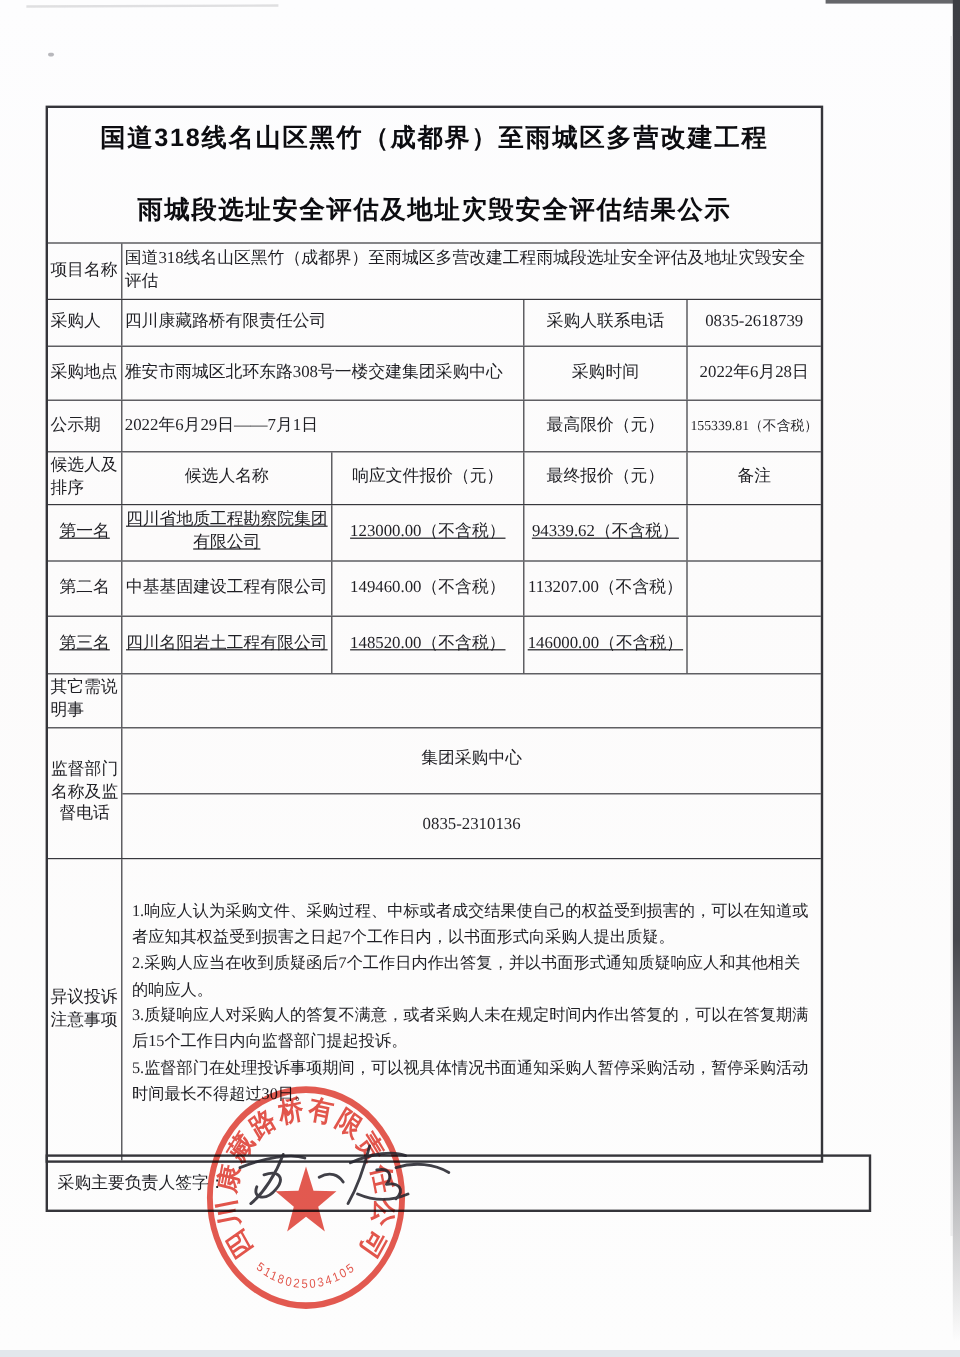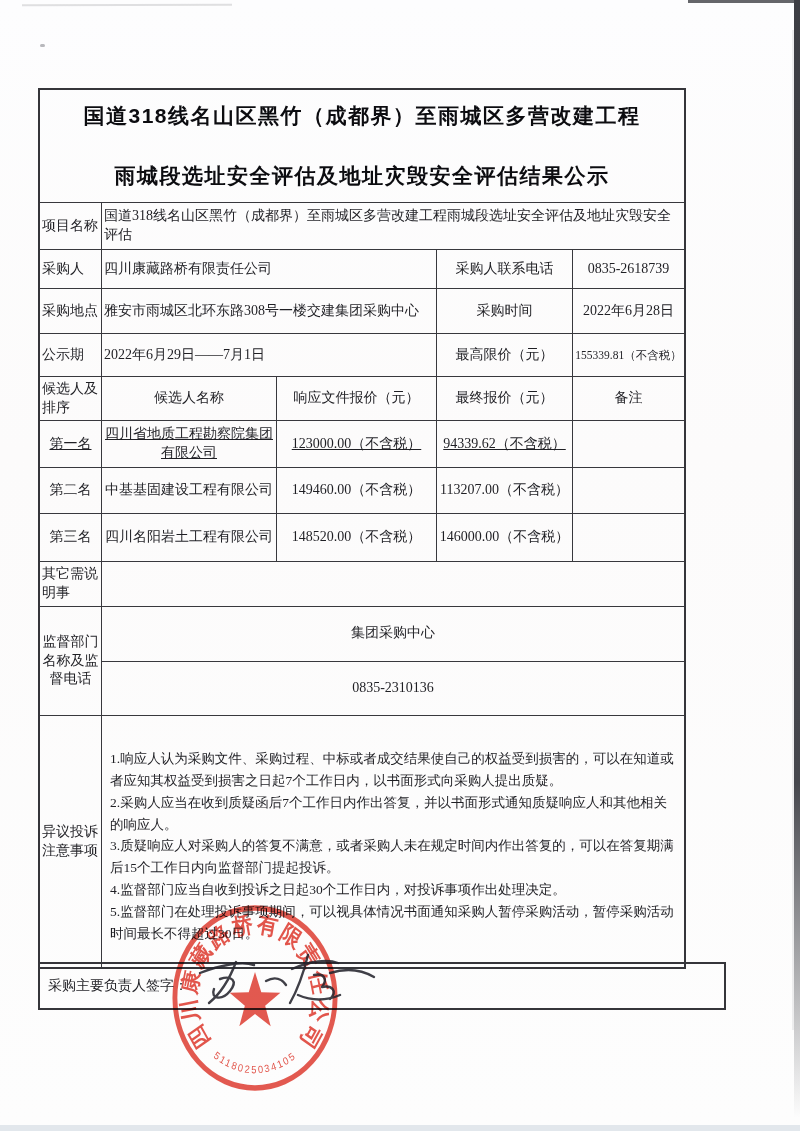--- a/index.html
+++ b/index.html
@@ -57,21 +57,21 @@
     font-weight:700;font-size:21px;letter-spacing:1.5px;color:#0c0c10;
     text-align:center;
   }
   .h-r2{height:46px;}
   .h-r3{height:38px;}
   .h-r4{height:44px;}
   .h-r5{height:42px;}
   .h-hd{height:43px;}
   .h-cd1{height:46px;text-decoration:underline;}
   .h-cd2{height:45px;}
-  .h-cd3{height:47px;}
+  .h-cd3{height:47px;text-decoration:underline;}
   .h-other{height:44px;}
   .h-sup{height:108px;}
   .h-obj{height:251px;}
 
   .sup-stack{flex-direction:column;align-items:stretch;padding:0;}
   .sup-sub{flex:1;display:flex;align-items:center;justify-content:center;text-align:center;}
   .sup-sub:first-child{border-bottom:1px solid #38383d;}
 
   .obj-content{
     align-items:flex-start;text-align:left;
@@ -186,21 +186,20 @@
       </div>
     </div>
 
     <div class="trow h-obj">
       <div class="cell c0 lbl">异议投诉注意事项</div>
       <div class="cell cfull obj-content">
         <div>
           <span class="para">1.响应人认为采购文件、采购过程、中标或者成交结果使自己的权益受到损害的，可以在知道或者应知其权益受到损害之日起7个工作日内，以书面形式向采购人提出质疑。</span>
           <span class="para">2.采购人应当在收到质疑函后7个工作日内作出答复，并以书面形式通知质疑响应人和其他相关的响应人。</span>
           <span class="para">3.质疑响应人对采购人的答复不满意，或者采购人未在规定时间内作出答复的，可以在答复期满后15个工作日内向监督部门提起投诉。</span>
-          <span class="para">4.监督部门应当自收到投诉之日起30个工作日内，对投诉事项作出处理决定。</span>
           <span class="para">5.监督部门在处理投诉事项期间，可以视具体情况书面通知采购人暂停采购活动，暂停采购活动时间最长不得超过30日。</span>
         </div>
       </div>
     </div>
   </div>
 
   <div class="sign-box">
     <span>采购主要负责人签字：</span>
   </div>
 

